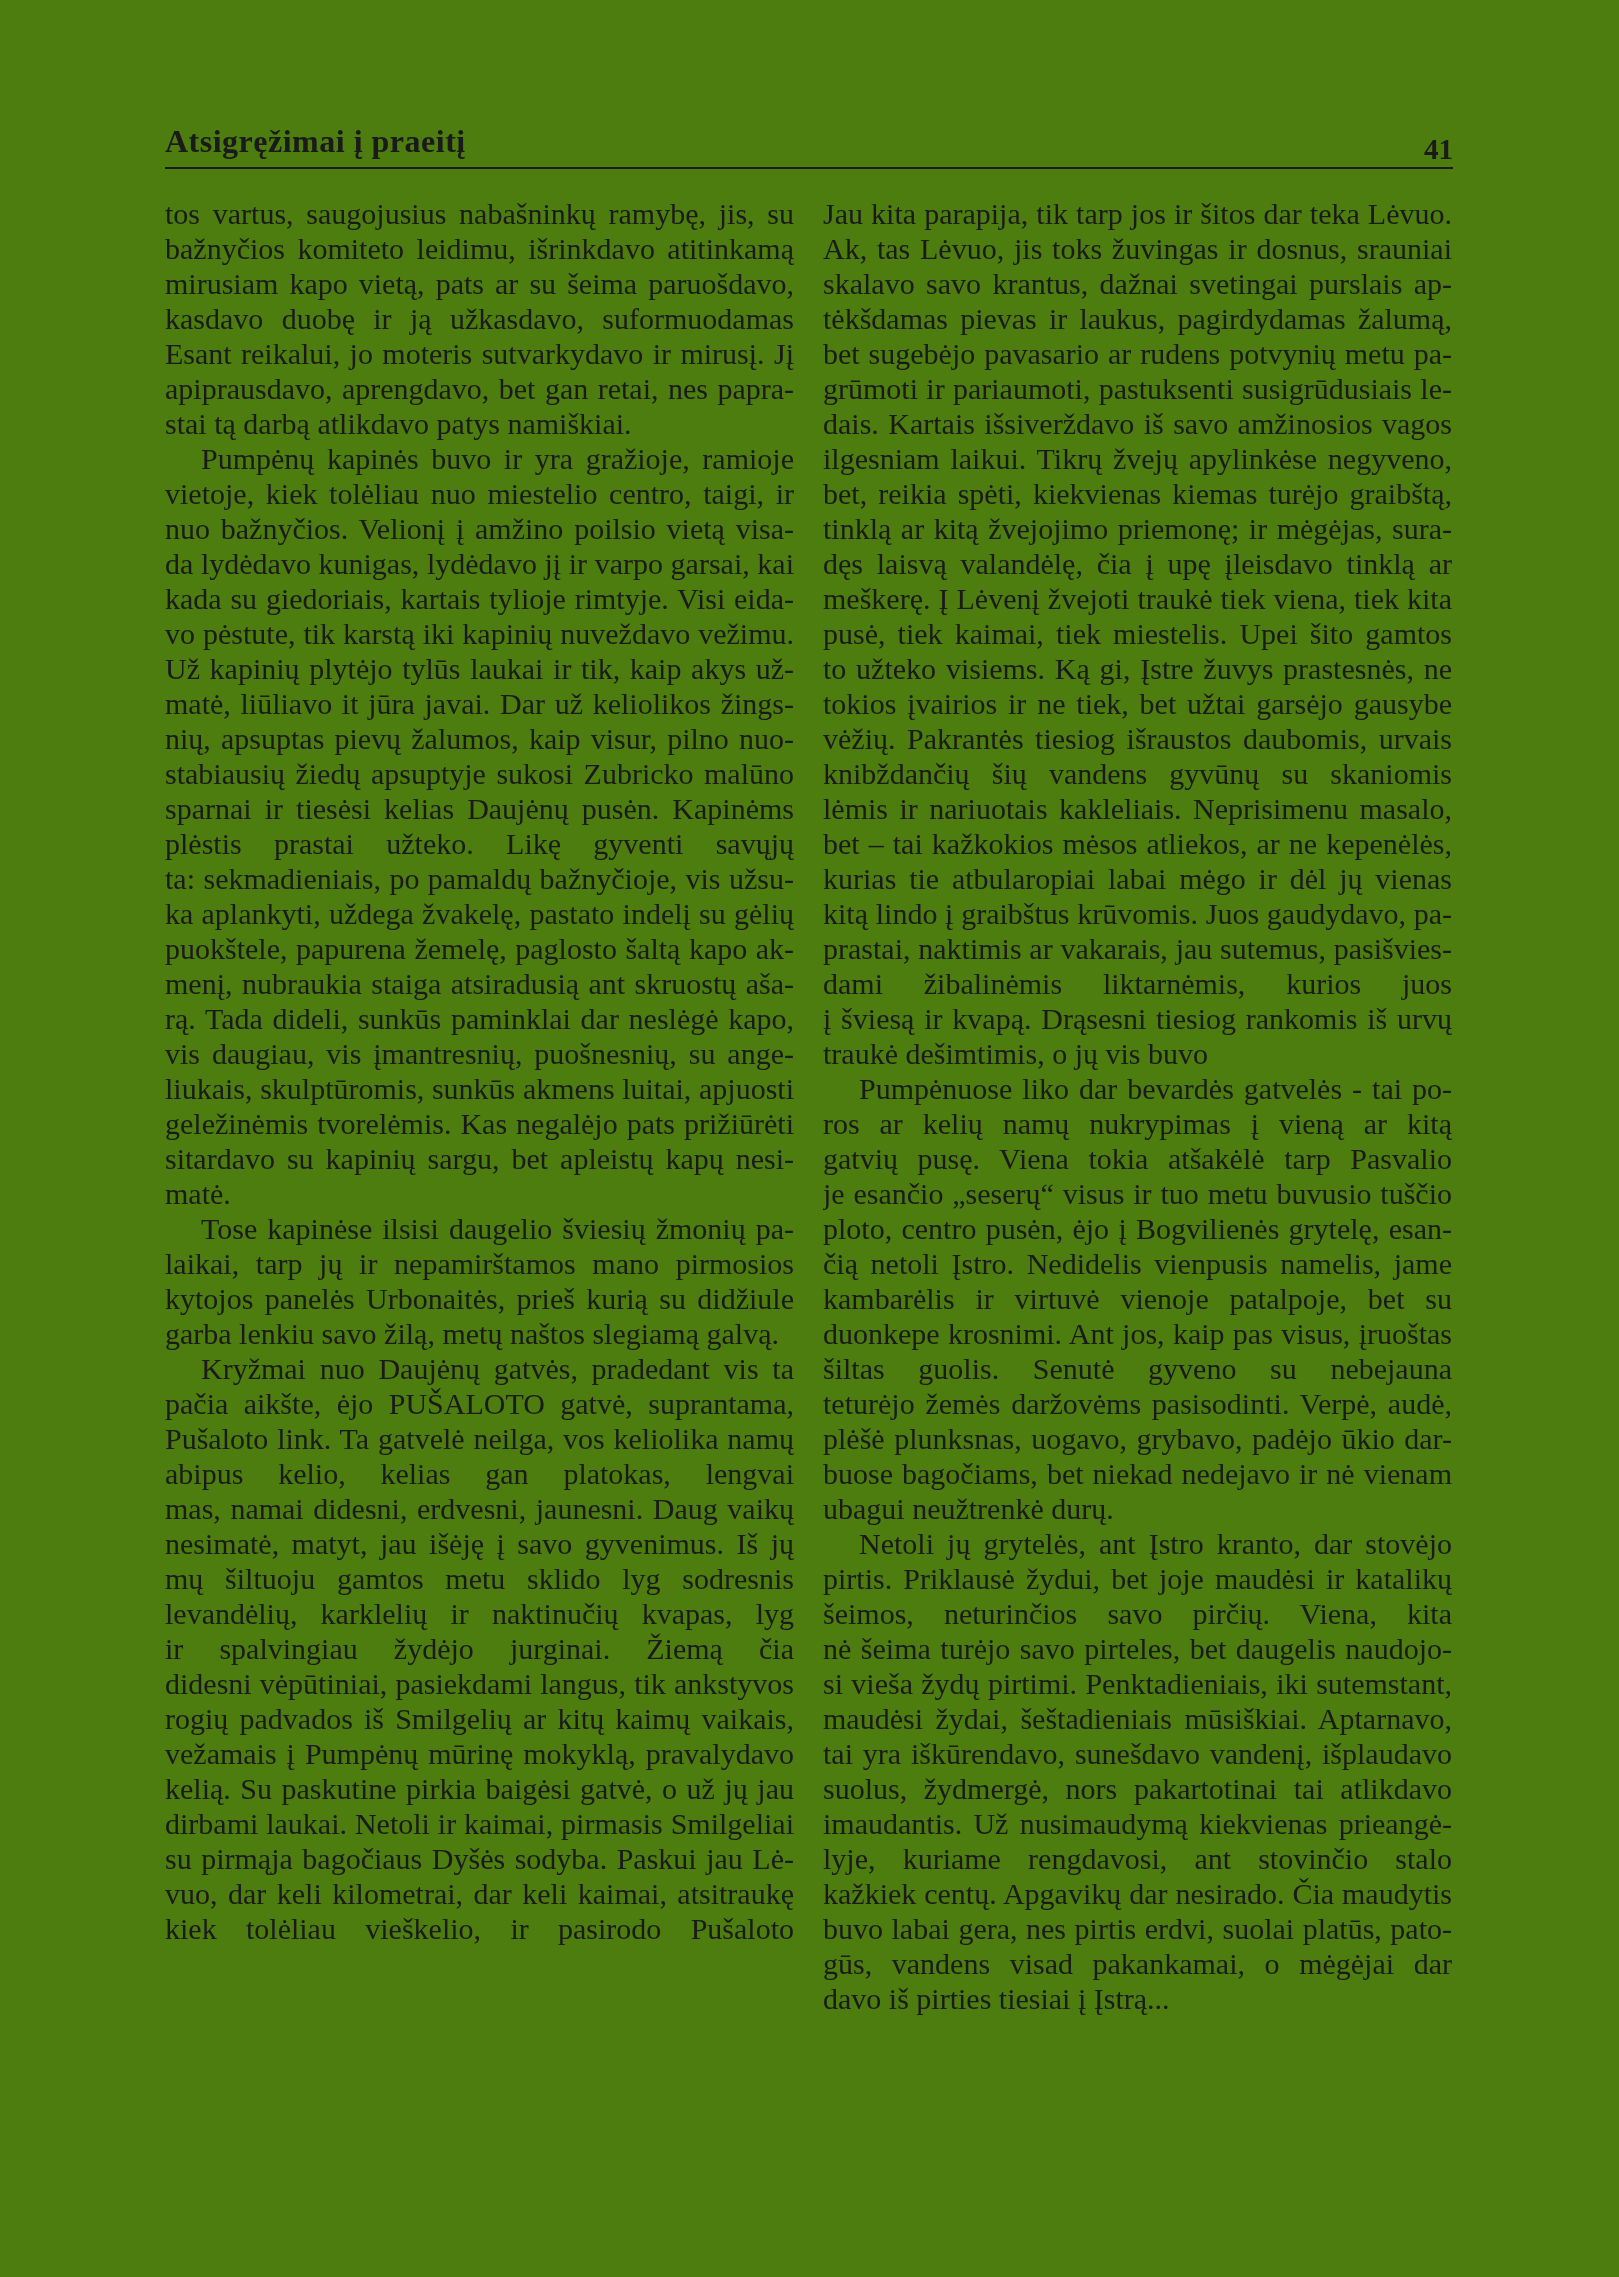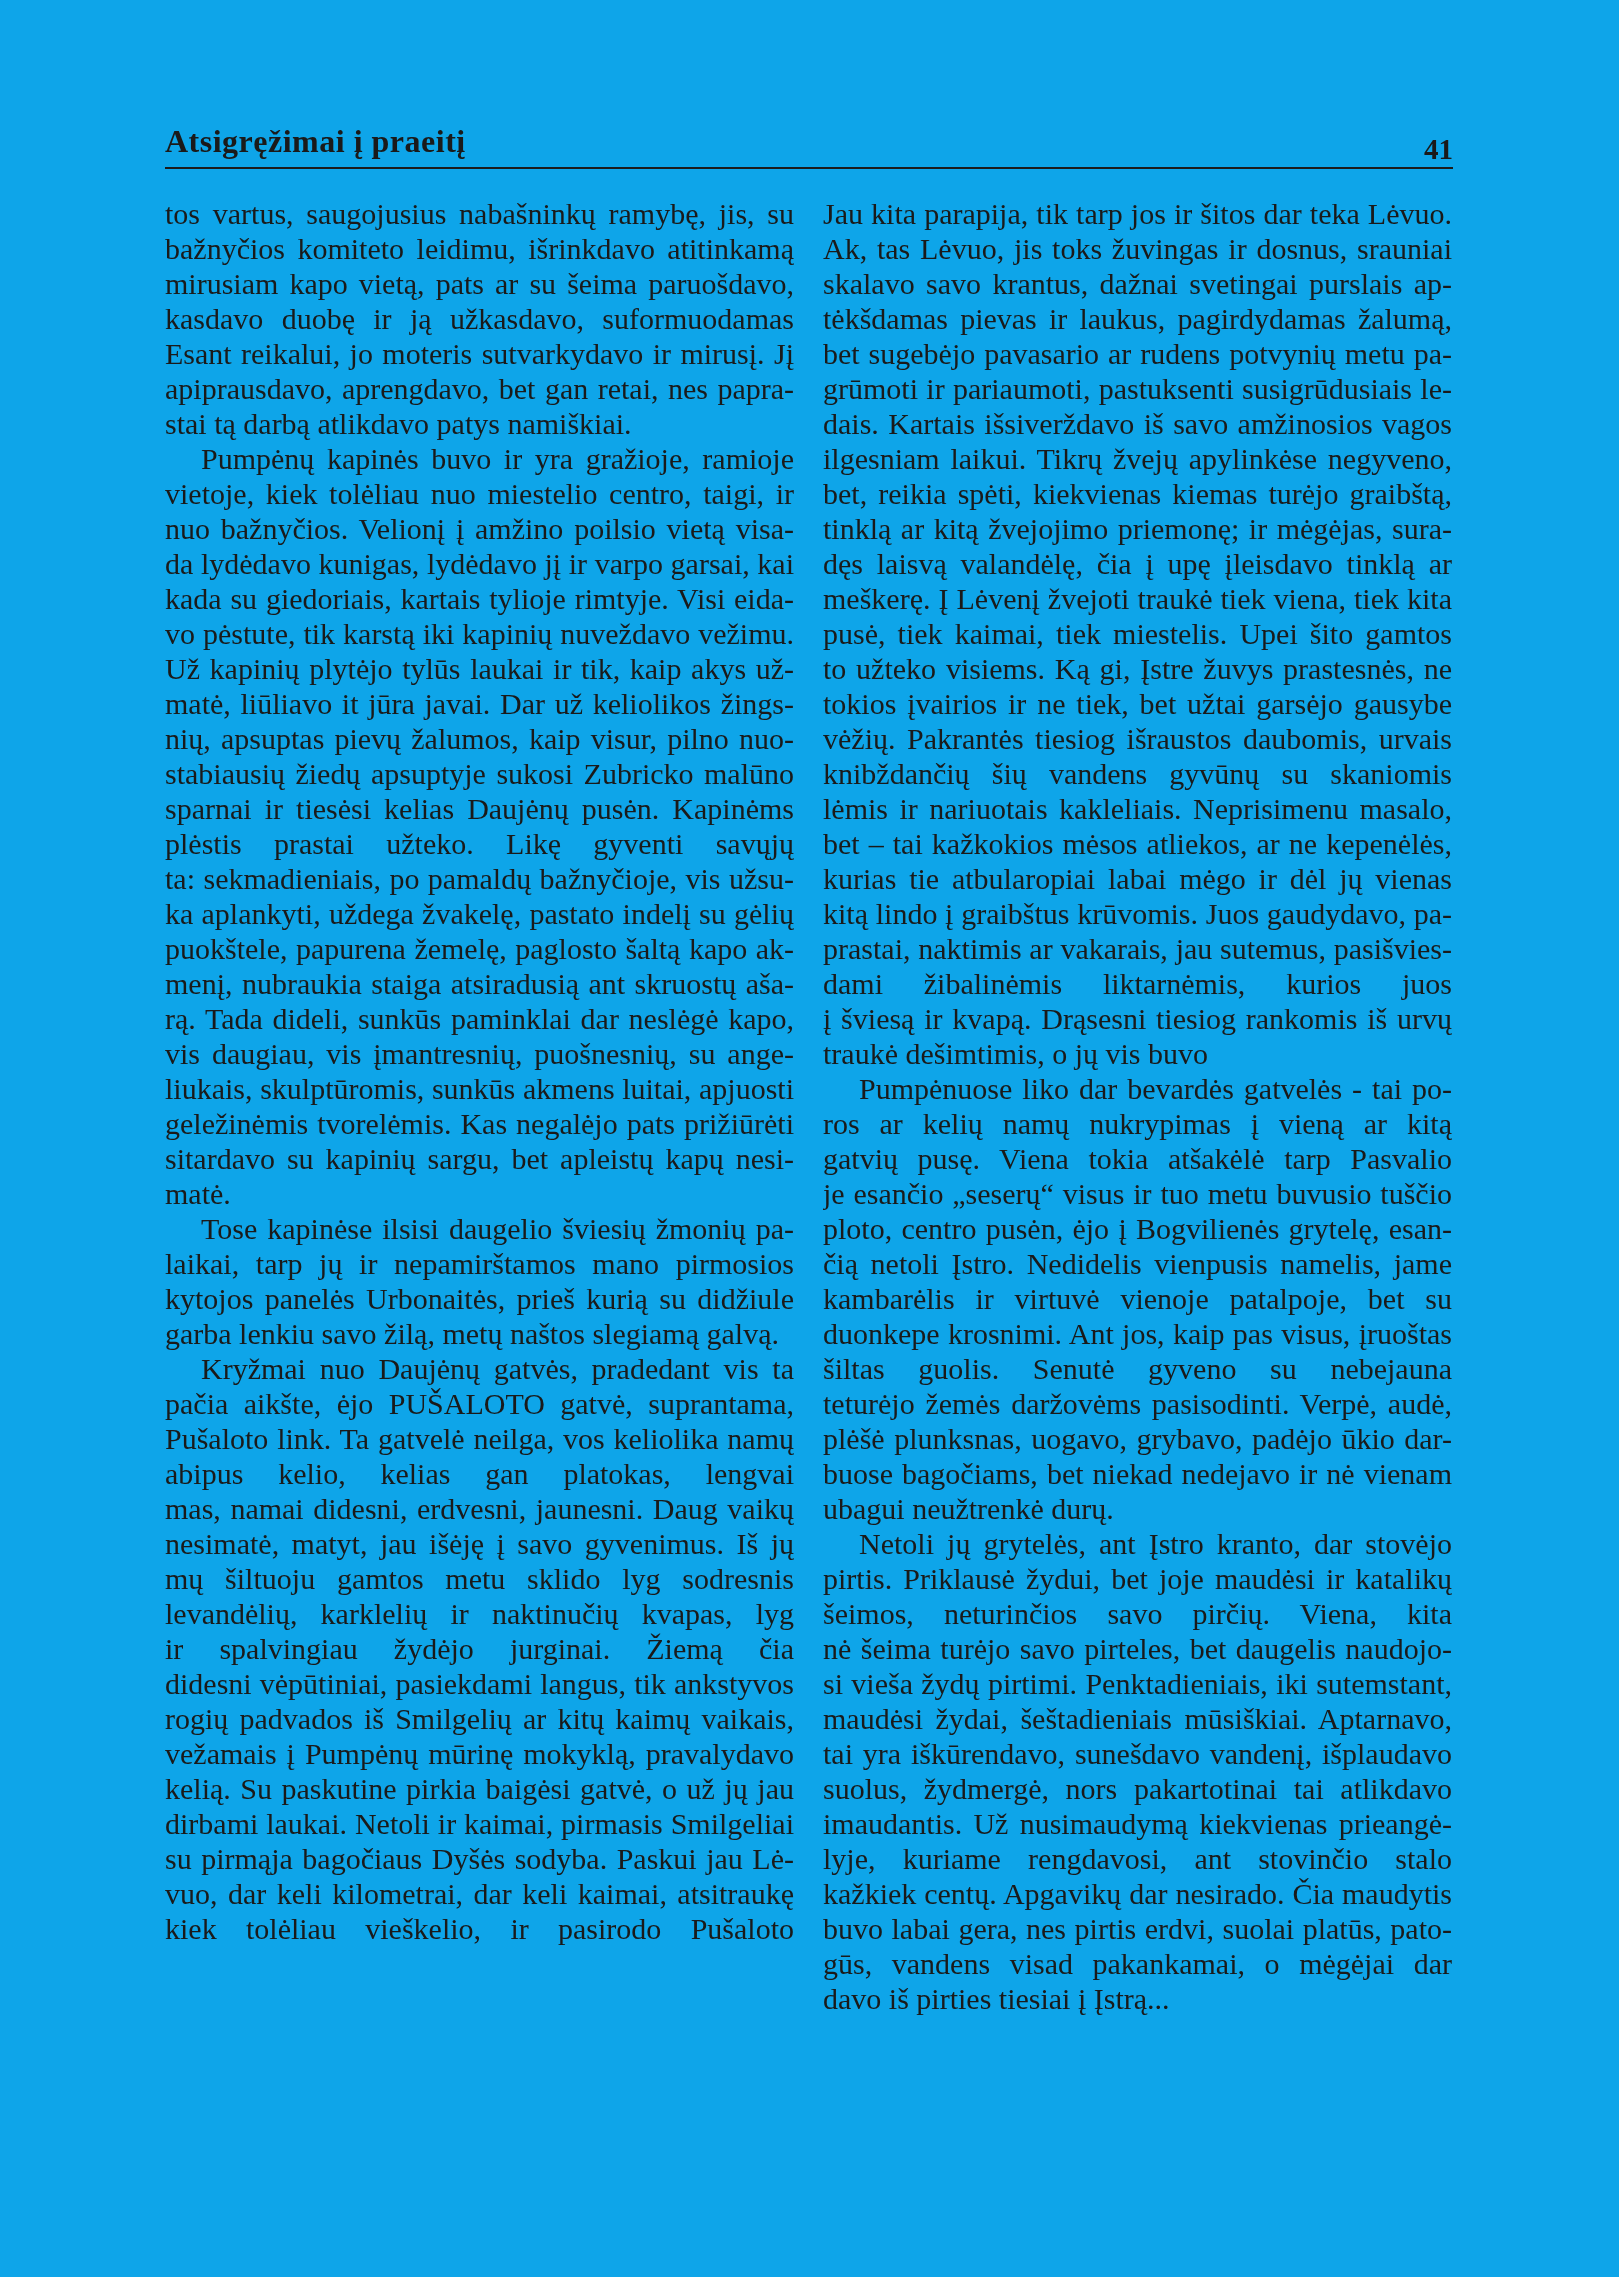--- a/index.html
+++ b/index.html
@@ -1,20 +1,20 @@
 <!DOCTYPE html>
 <html lang="lt"><head>
 <meta charset="utf-8">
 <style>
   html,body{margin:0;padding:0;background:#e8e8e8;}
   .page{
     position:relative;
     width:1620px;height:2278px;
     margin:0 auto;
-    background:#0ea5e9;
+    background:#4d7c0f;
     box-sizing:border-box;
     padding:123px 167px 0 165px;
     font-family:"Liberation Serif","DejaVu Serif",serif;
     color:#1a1a1a;
     -webkit-font-smoothing:antialiased;
   }
   .running-head{
     display:flex;
     justify-content:space-between;
     align-items:baseline;

